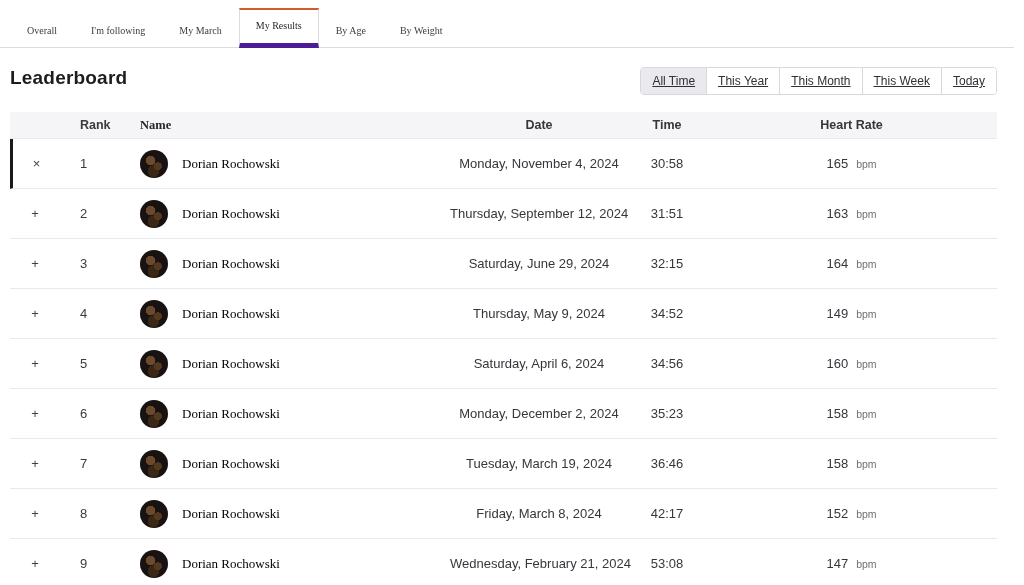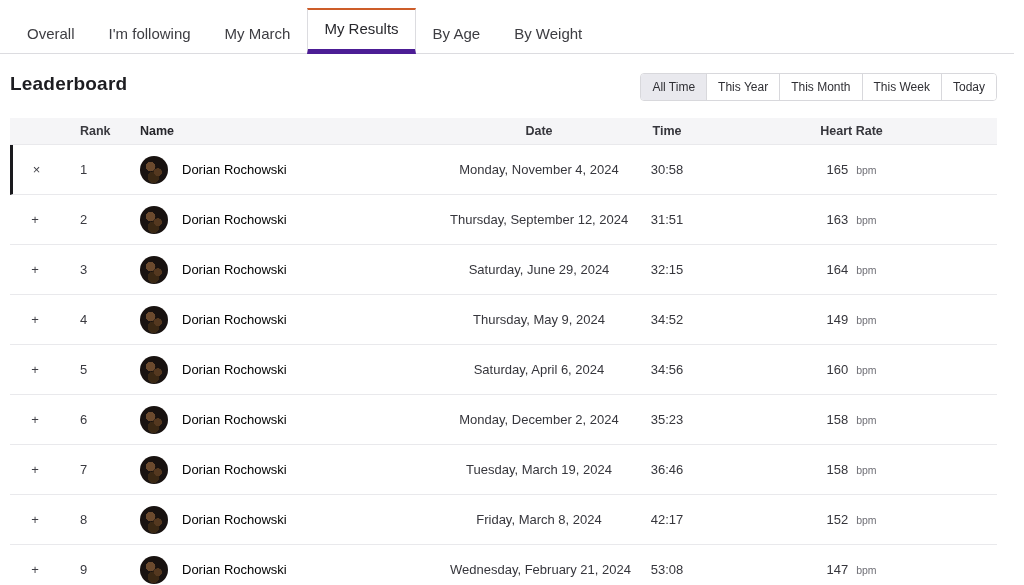--- a/index.html
+++ b/index.html
@@ -29,22 +29,22 @@
     margin:0 10px 0 0;
     border-bottom:1px solid #dcdce0;
   }
   .tab{
     position:relative;
     background:transparent;
     border:1px solid transparent;
     border-bottom:none;
     margin-bottom:-1px;
     padding:11px 16px 12px 16px;
-    font-family:Liberation Sans, sans-serif;
-    font-size:15px;
+    font-family:Liberation Serif, serif;
+    font-size:10px;
     color:#3d3d42;
     cursor:pointer;
     white-space:nowrap;
   }
   .tab.active{
     background:#fff;
     border:1px solid #dcdce0;
     border-top:2px solid var(--accent);
     border-bottom:5px solid #4c1d95;
     padding-top:10px;
@@ -73,20 +73,21 @@
   .filter-btn{
     background:#fff;
     border:none;
     border-left:1px solid var(--border-light);
     padding:6px 11px;
     font-family:inherit;
     font-size:12px;
     color:#2f2f34;
     cursor:pointer;
     white-space:nowrap;
+    text-decoration:underline;
   }
   .filter-btn:first-child{border-left:none;}
   .filter-btn.active{background:var(--filter-active-bg);}
   
   .table{margin:0 27px 0 10px;}
   .thead,.row{
     display:grid;
     grid-template-columns:50px 68px 310px 190px 66px 1fr;
     align-items:center;
   }
@@ -103,21 +104,21 @@
     border-bottom:1px solid var(--divider);
     font-size:13px;
     background:#fff;
   }
   .row.highlighted{
     border-left:3px solid var(--highlight-border);
     grid-template-columns:47px 68px 310px 190px 66px 1fr;
   }
   .c-icon{display:flex;justify-content:center;align-items:center;}
   .c-rank{padding-left:20px;color:#3a3a40;}
-  .c-name{display:flex;align-items:center;padding-left:12px;}
+  .c-name{display:flex;align-items:center;padding-left:12px;font-family:Liberation Serif, serif;}
   .c-date,.c-time,.c-hr{padding-left:12px;white-space:nowrap;color:#36363c;text-align:center;}
   .row-action{
     background:none;
     border:none;
     font-family:inherit;
     font-size:13px;
     line-height:1;
     color:#3f3f46;
     cursor:pointer;
     padding:4px;

